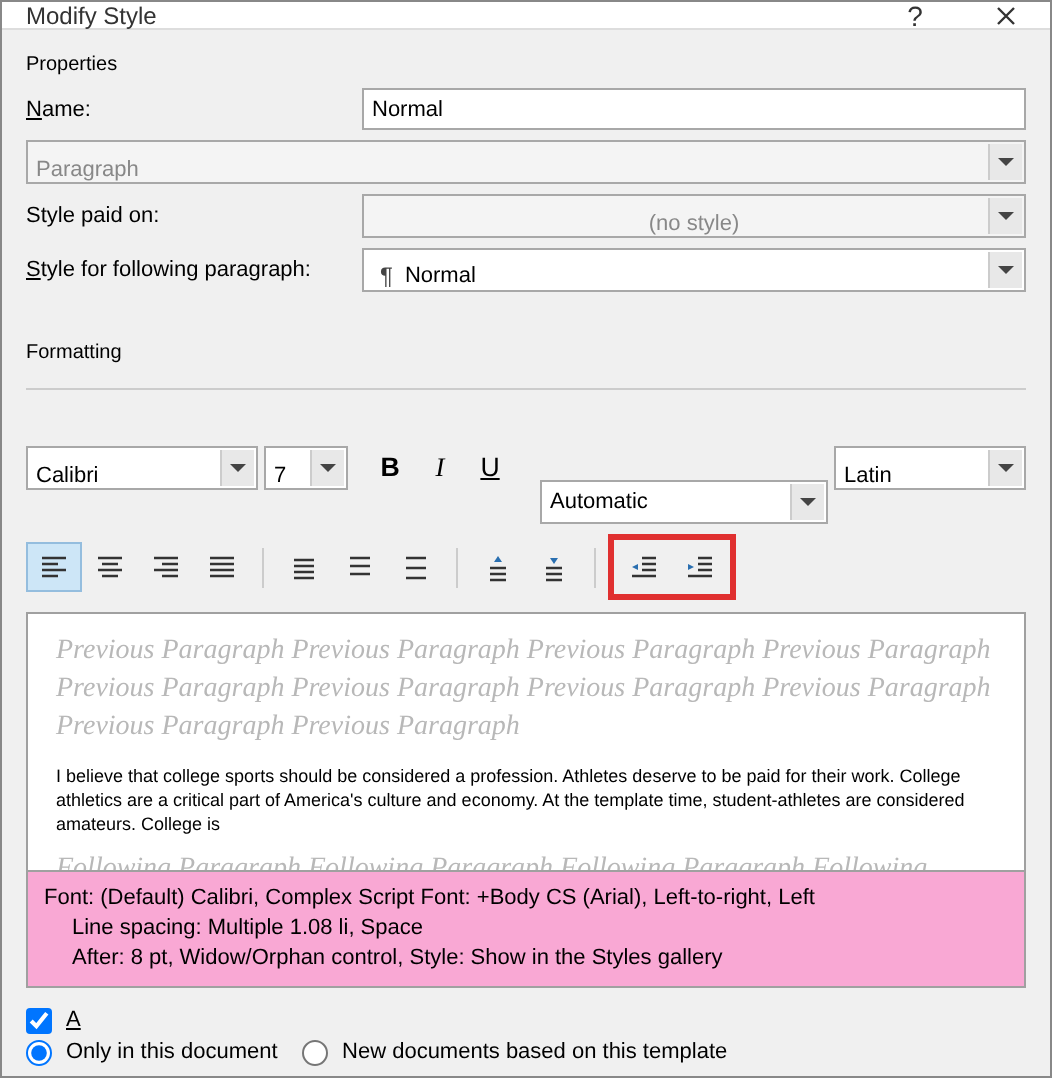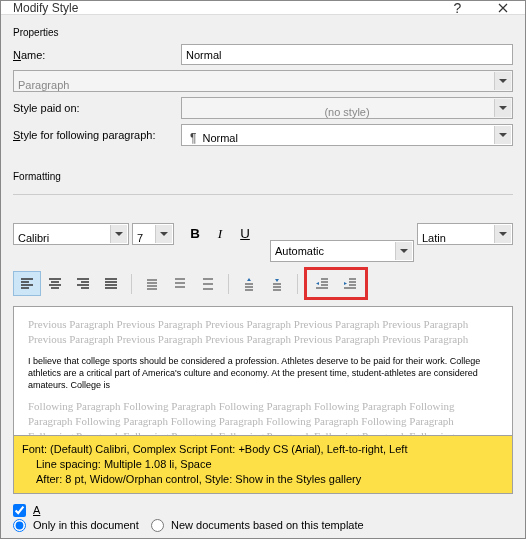--- a/index.html
+++ b/index.html
@@ -31,23 +31,23 @@
 .sel-like .dd { position:absolute; right:1px; top:1px; bottom:1px; width:17px; border-left:1px solid #ccc; background:#e8e8e8; display:flex; align-items:center; justify-content:center;}
 .sel-like .dd::after { content:""; width:0;height:0;border-left:4px solid transparent;border-right:4px solid transparent;border-top:4px solid #444;}
 .script-select { width: 96px; }
 .fmt-row2 { display: flex; align-items: center; gap: 0; margin-bottom: 6px; }
 .group { display: flex; }
 .group .icon-btn { border: 1px solid transparent; width: 28px; height: 25px; }
 .group .icon-btn.active { background: #cde6f7; border-color: #94bdde; }
 .vdiv { width: 1px; height: 20px; background: #ccc; margin: 0 6px; }
 .redbox { border: 3px solid #e03030; padding: 1px; display:flex; }
 .preview { border: 1px solid #a0a0a0; background: #fff; height: 130px; padding: 10px 14px 8px 14px; overflow: hidden; font-size: 9px; line-height: 1.35; }
-.preview .ghost { color: #b8b8b8; font-family: "Times New Roman", serif; font-size: 11px; }
+.preview .ghost { color: #b8b8b8; font-family: "Times New Roman", serif; font-size: 14px; font-style: italic; }
 .preview .real { color: #000; font-size: 9px; margin: 8px 0; }
-.desc { border: 1px solid #a0a0a0; border-top: none; background: #fde047; padding: 6px 8px; font-size: 11px; line-height: 1.35; }
+.desc { border: 1px solid #a0a0a0; border-top: none; background: #f9a8d4; padding: 6px 8px; font-size: 11px; line-height: 1.35; }
 .opts { margin-top: 10px; }
 .opts label { font-size: 11px; display: inline-flex; align-items: center; gap: 4px; }
 .bottom-row { display: flex; align-items: center; margin-top: 10px; gap: 8px; }
 .btn { height: 23px; border: 1px solid #adadad; background: #e1e1e1; font-size: 11px; padding: 0 10px; display: inline-flex; align-items: center; justify-content: center; min-width: 72px; }
 .btn.format { min-width: 70px; }
 .btn.ok { background: #e1e1e1; border: 1px solid #0078d7; outline: 1px dotted #000; outline-offset: -3px; box-shadow: inset 0 0 0 1px #0078d7; }
 .spacer { flex: 1; }
 input[type=checkbox], input[type=radio] { margin: 0 3px 0 0; vertical-align: middle; }
 </style>
 </head>
@@ -207,21 +207,21 @@
                 <path d="M6 2h7M6 5h7M6 8h7M1 11h12" stroke="#333" stroke-width="1.2"></path>
                 <path d="M1 5l3 1.5L1 8z" fill="#2a6fb0"></path>
               </svg>
             </button>
         </div>
       </div>
     </div>
 
     <div class="preview">
       <div class="ghost">Previous Paragraph Previous Paragraph Previous Paragraph Previous Paragraph Previous Paragraph Previous Paragraph Previous Paragraph Previous Paragraph Previous Paragraph Previous Paragraph</div>
-      <div class="real">I believe that college sports should be considered a profession. Athletes deserve to be paid for their work. College athletics are a critical part of America's culture and economy. At the present time, student-athletes are considered amateurs. College is</div>
+      <div class="real">I believe that college sports should be considered a profession. Athletes deserve to be paid for their work. College athletics are a critical part of America's culture and economy. At the template time, student-athletes are considered amateurs. College is</div>
       <div class="ghost">Following Paragraph Following Paragraph Following Paragraph Following Paragraph Following Paragraph Following Paragraph Following Paragraph Following Paragraph Following Paragraph Following Paragraph Following Paragraph Following Paragraph Following Paragraph Following Paragraph Following Paragraph Following Paragraph Following Paragraph Following Paragraph Following Paragraph Following Paragraph Following Paragraph Following Paragraph Following Paragraph Following Paragraph</div>
     </div>
     <div class="desc">
       <div>Font: (Default) Calibri, Complex Script Font: +Body CS (Arial), Left-to-right, Left</div>
       <div style="padding-left:14px">Line spacing:  Multiple 1.08 li, Space</div>
       <div style="padding-left:14px">After:  8 pt, Widow/Orphan control, Style: Show in the Styles gallery</div>
     </div>
 
     <div class="opts">
       <label>

